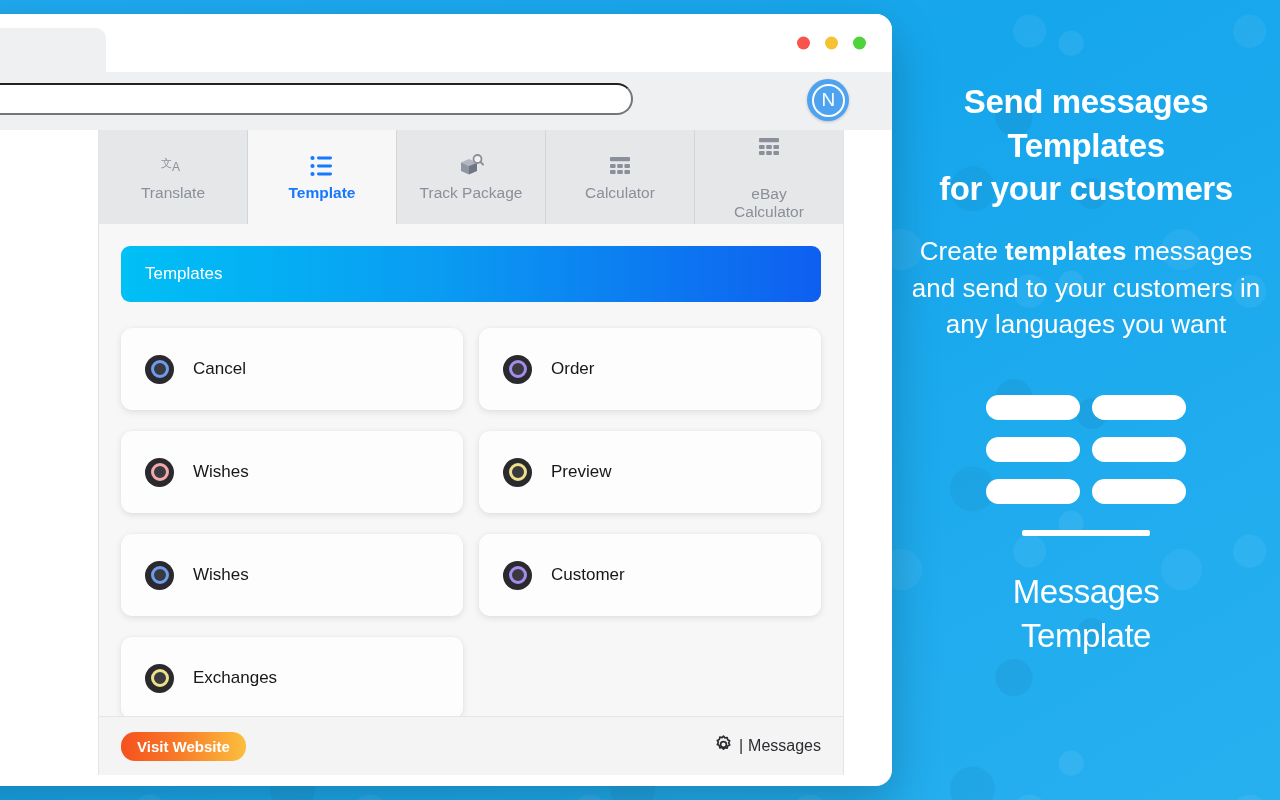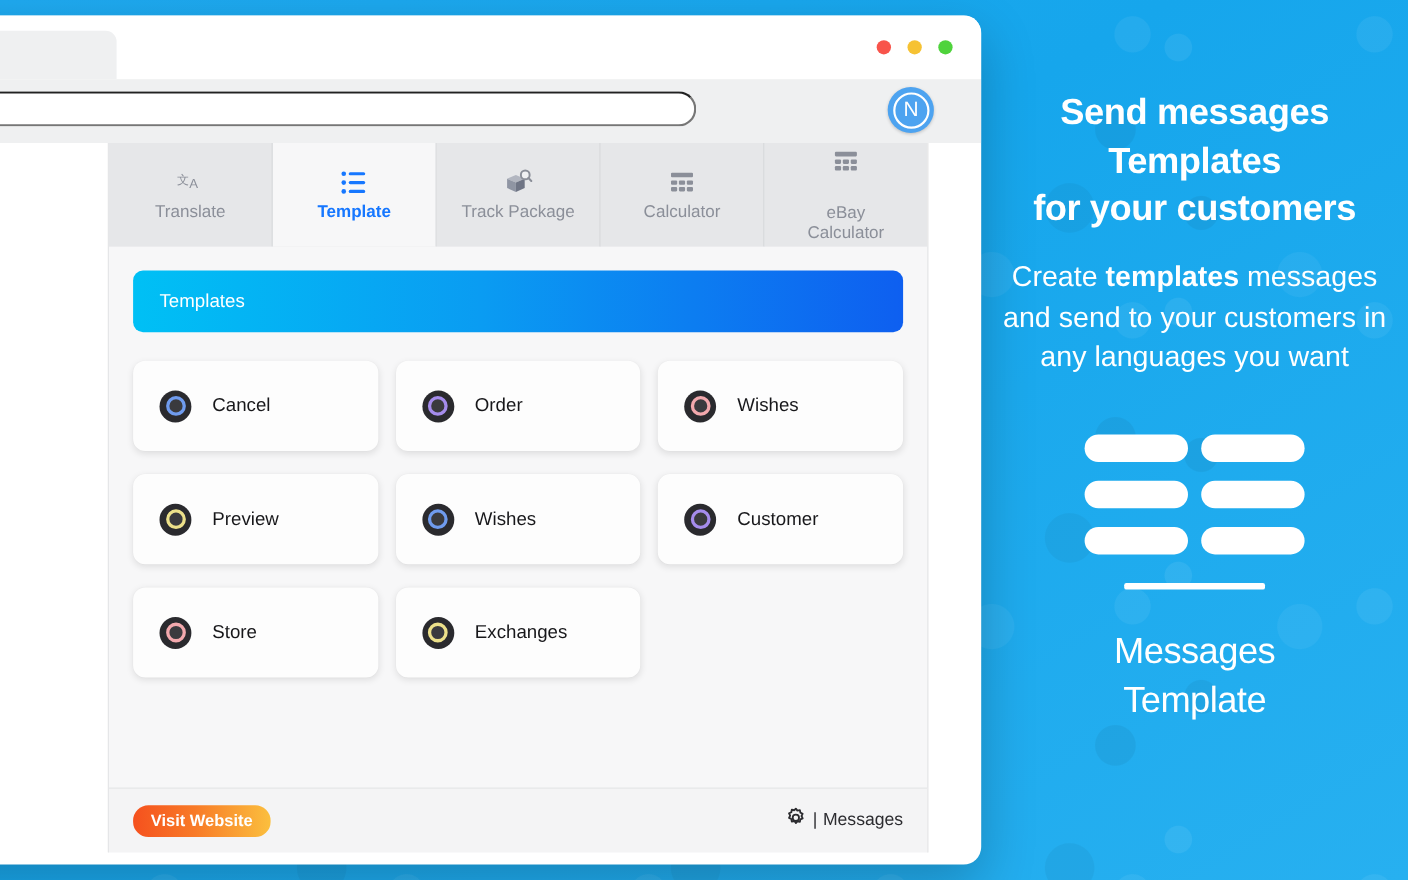--- a/index.html
+++ b/index.html
@@ -145,21 +145,21 @@
     background: linear-gradient(90deg, #00c0f5 0%, #0a9cf2 45%, #0e5ff0 100%);
     display: flex; align-items: center;
     padding-left: 24px;
     color: #ffffff;
     font-size: 17px;
   }
 
   .grid {
     margin-top: 26px;
     display: grid;
-    grid-template-columns: 1fr 1fr 1fr;
+    grid-template-columns: 1fr 1fr;
     gap: 21px 16px;
   }
   .card {
     height: 82px;
     background: #fdfdfd;
     border-radius: 11px;
     box-shadow: 0 2px 7px rgba(0,0,0,.10), 0 0 0 .5px rgba(0,0,0,.02);
     display: flex; align-items: center;
     padding-left: 24px;
     gap: 19px;
@@ -393,26 +393,20 @@
             <span class="card-label">Wishes</span>
           </div>
           <div class="card">
             <span class="tmpl-icon">
                 <i style="color: rgb(165, 140, 236);"></i>
               </span>
             <span class="card-label">Customer</span>
           </div>
           <div class="card">
             <span class="tmpl-icon">
-                <i style="color: rgb(242, 168, 173);"></i>
-              </span>
-            <span class="card-label">Store</span>
-          </div>
-          <div class="card">
-            <span class="tmpl-icon">
                 <i style="color: rgb(236, 224, 138);"></i>
               </span>
             <span class="card-label">Exchanges</span>
           </div>
         </div>
       </div>
 
       <div class="popup-footer">
         <button class="visit-btn">Visit Website</button>
         <div class="feedback">

